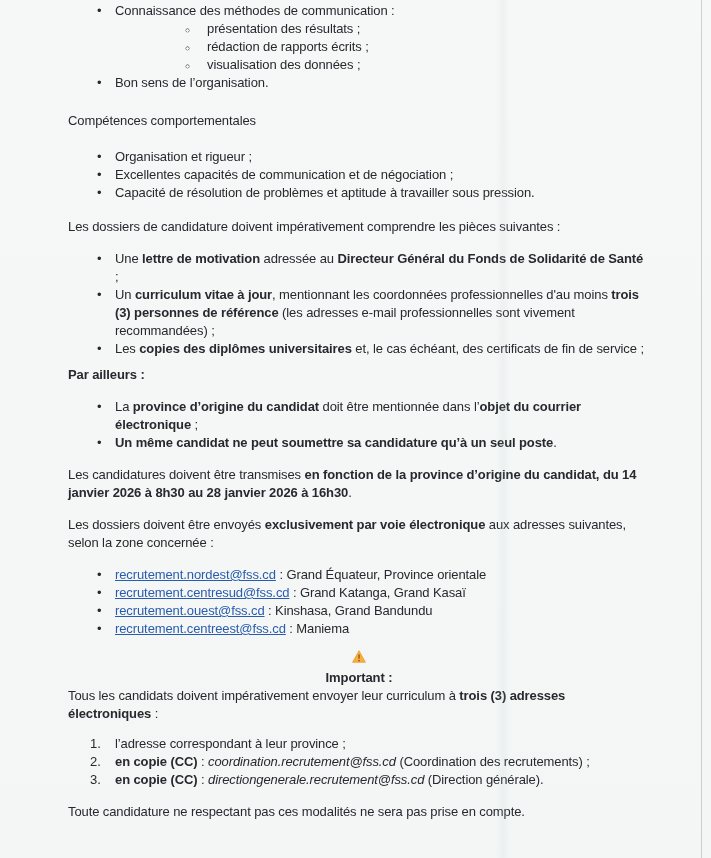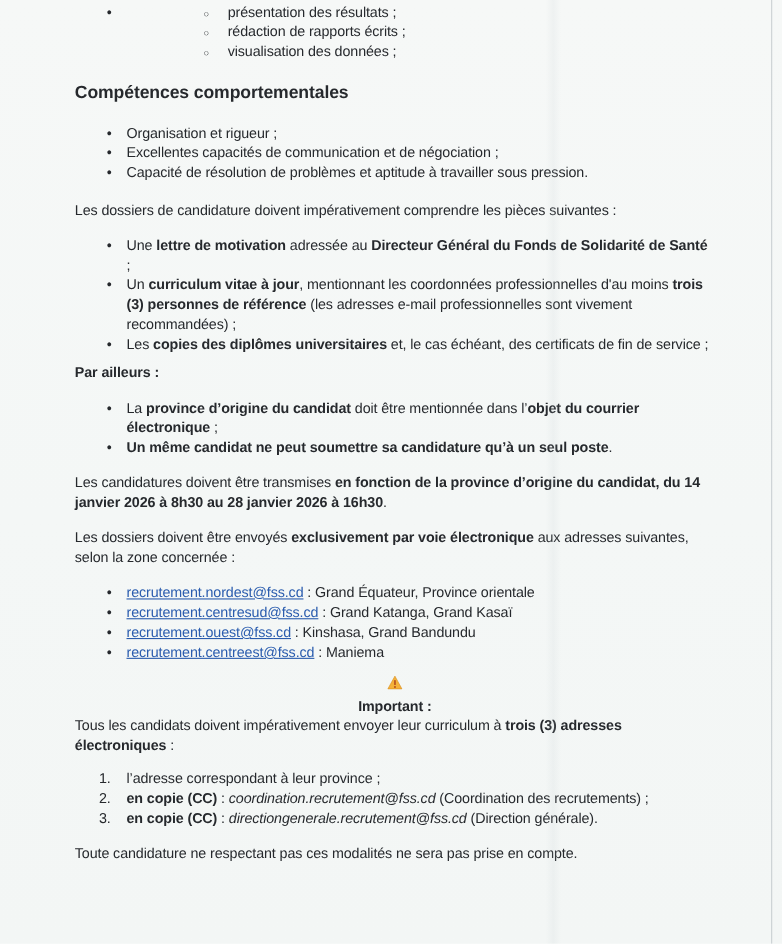--- a/index.html
+++ b/index.html
@@ -15,21 +15,21 @@
     position:relative; overflow:hidden;
   }
   .page{position:absolute; inset:0; padding:2px 61px 0 68px;}
   .scan-line{position:absolute; top:0; bottom:0; right:9px; width:1.5px;
     background:rgba(150,162,168,0.45); pointer-events:none;}
   .fold{position:absolute; top:0; bottom:0; left:496px; width:14px;
     background:linear-gradient(90deg,rgba(190,200,205,0) 0%,rgba(190,200,205,0.14) 50%,rgba(190,200,205,0) 100%);
     pointer-events:none;}
   .b{font-weight:bold;}
   .i{font-style:italic;}
-  h2.h{font-size:16px; font-weight:bold; letter-spacing:-0.1px;}
+  h2.h{font-size:13px; font-weight:normal; letter-spacing:-0.1px;}
   ul,ol{list-style:none;}
   
   ul.l1>li{position:relative; padding-left:47px;}
   ul.l1>li::before{content:"•"; position:absolute; left:29px; top:0; font-size:13px;}
   
   ul.l2>li{position:relative; padding-left:92px;}
   ul.l2>li::before{content:"○"; position:absolute; left:70px; top:1px; font-size:8.5px;}
   
   ol.steps{counter-reset:step;}
   ol.steps>li{position:relative; padding-left:47px; counter-increment:step;}
@@ -40,26 +40,28 @@
   .imp-line{display:flex; align-items:center; gap:6px;}
   .warn-svg{width:14px; height:13px; display:inline-block; flex:0 0 auto;}
 </style>
 </head>
 <body>
 
 <div class="page">
 
   <ul class="l1">
     <li>
+      <span>Connaissance des méthodes de communication :</span>
       <ul class="l2">
         <li><span>présentation des résultats ;</span></li>
         <li><span>rédaction de rapports écrits ;</span></li>
         <li><span>visualisation des données ;</span></li>
       </ul>
     </li>
+    <li><span>Bon sens de l’organisation.</span></li>
   </ul>
 
   <h2 class="h mt20">Compétences comportementales</h2>
   <ul class="l1 mt18">
     <li><span>Organisation et rigueur ;</span></li>
     <li><span>Excellentes capacités de communication et de négociation ;</span></li>
     <li><span>Capacité de résolution de problèmes et aptitude à travailler sous pression.</span></li>
   </ul>
 
   <p class="mt16">Les dossiers de candidature doivent impérativement comprendre les pièces suivantes :</p>

